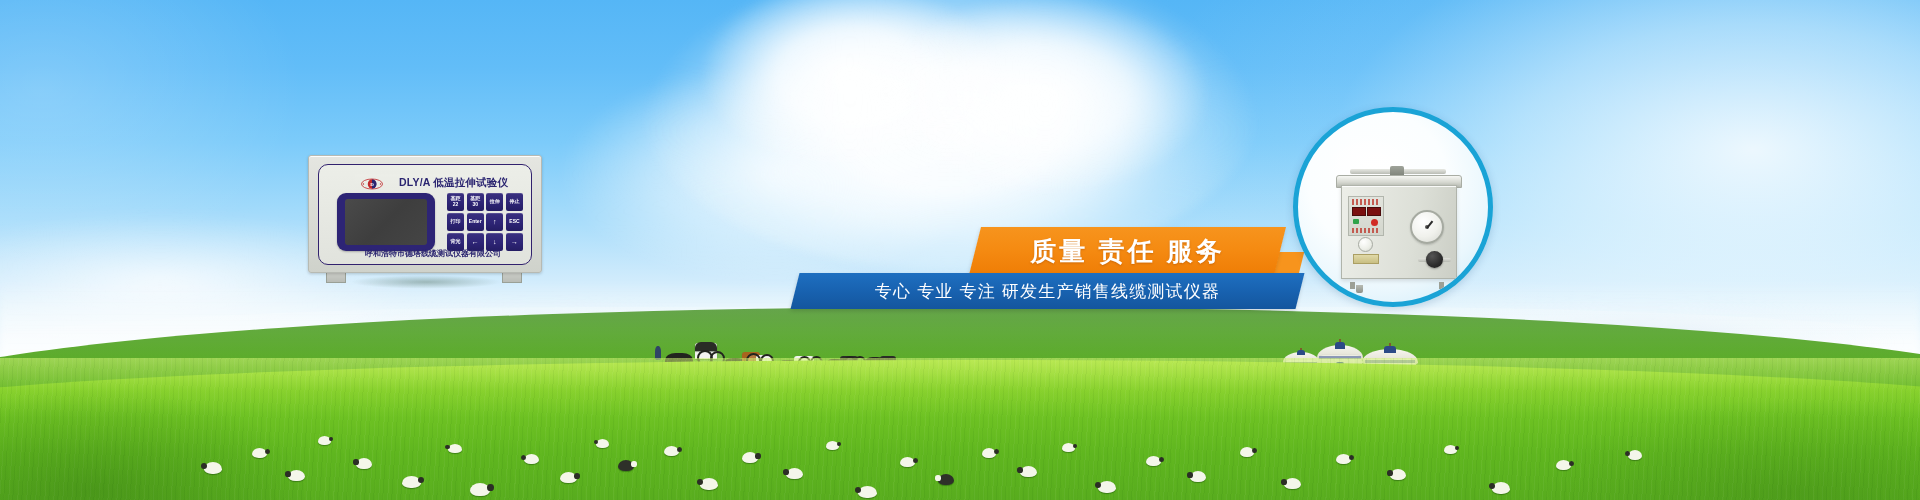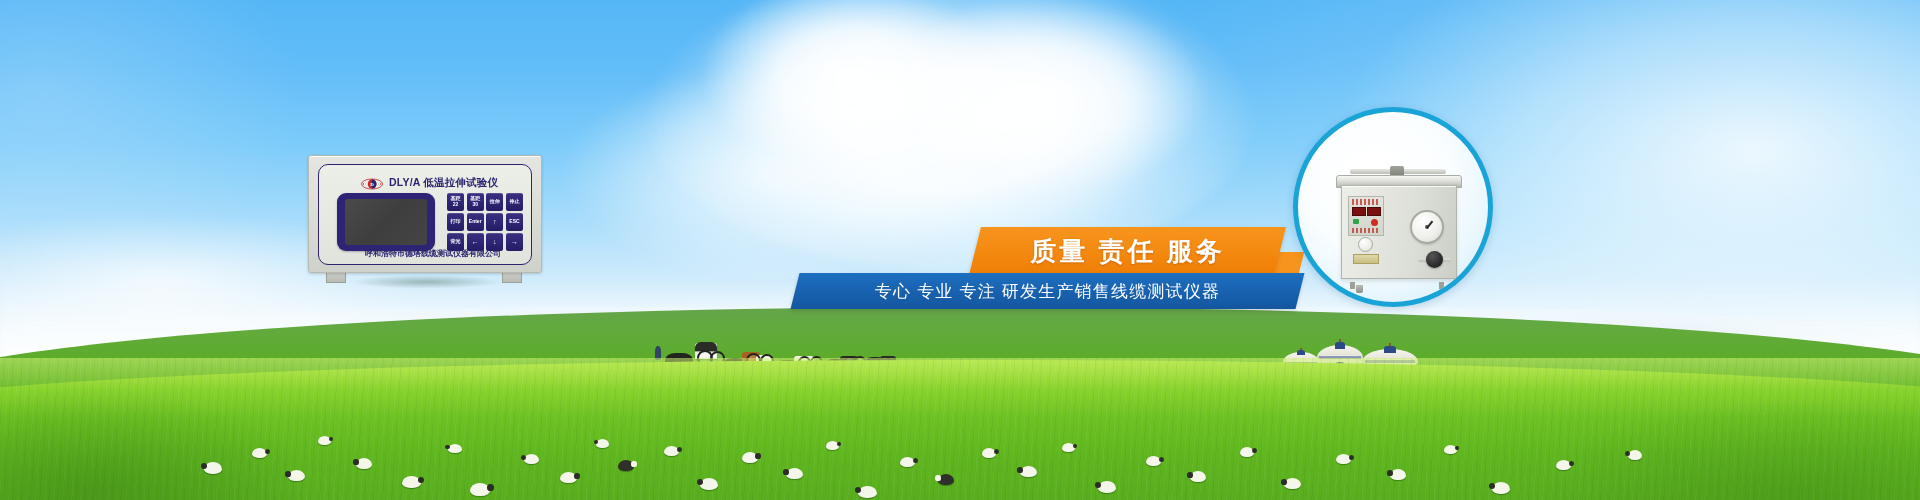--- a/index.html
+++ b/index.html
@@ -297,21 +297,21 @@
   }
   .panel-gap-bot {
     position: absolute; left: 44px; bottom: 5px; width: 136px; height: 13px;
     background: linear-gradient(to bottom, #e4e6e0 0%, #e1e3dd 100%);
   }
   .instr-logo {
     position: absolute; left: 42px; top: 11px;
     width: 22px; height: 12px;
   }
   .instr-title {
-    position: absolute; left: 70px; top: 11px;
+    position: absolute; left: 80px; top: 11px;
     width: 116px; height: 13px;
     font-size: 10.5px; line-height: 13px;
     color: #2a2470; font-weight: bold;
     letter-spacing: 0.2px; white-space: nowrap;
   }
   .instr-company {
     position: absolute; left: 46px; bottom: 4px;
     width: 134px; height: 12px;
     font-size: 8px; line-height: 12px; text-align: center;
     color: #2a2470; font-weight: bold; white-space: nowrap;

